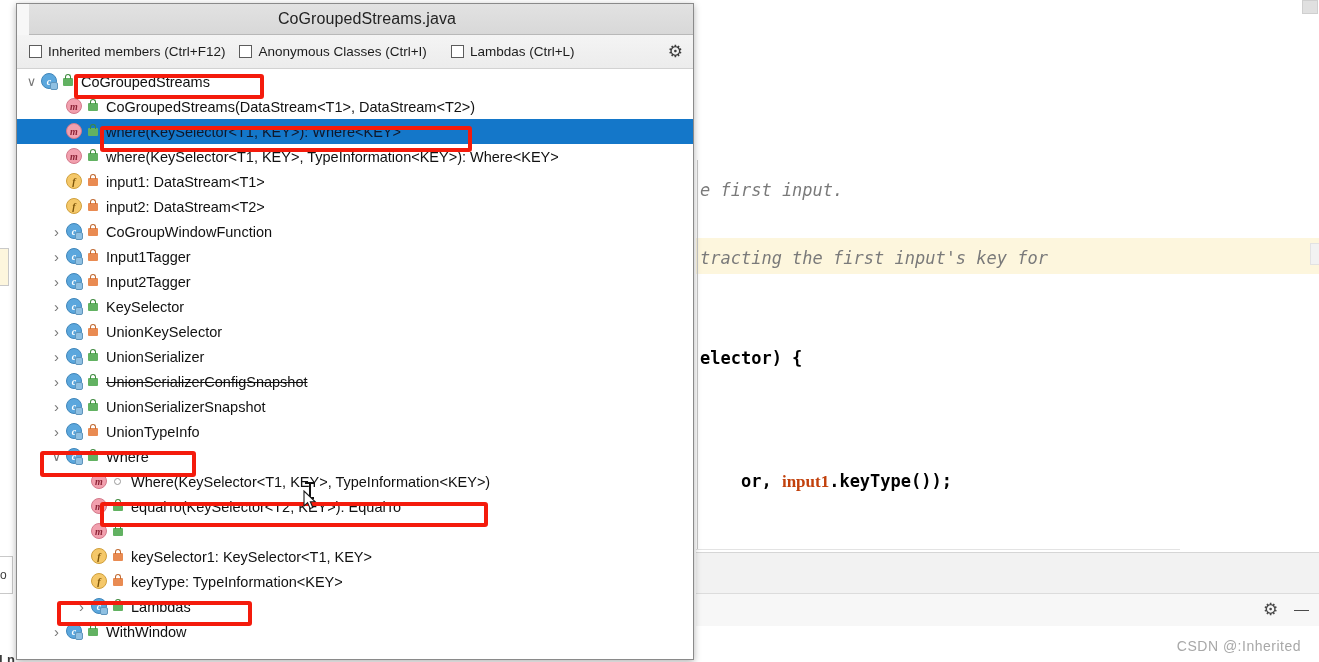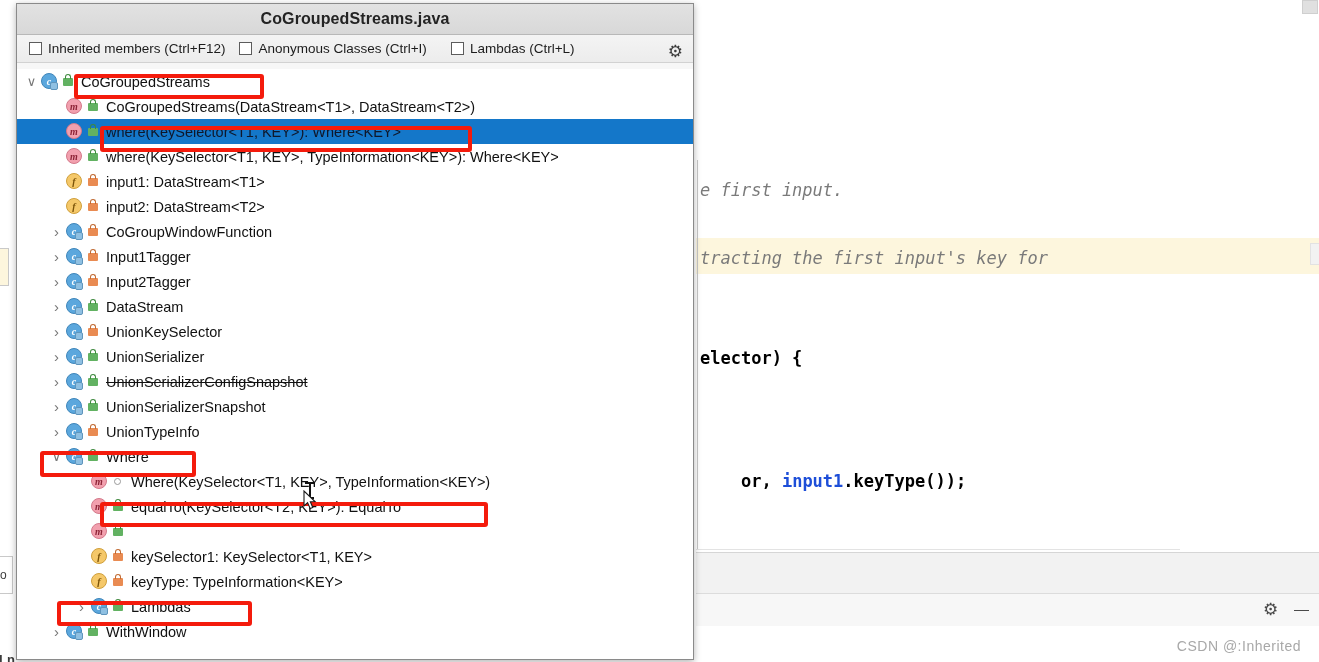--- a/index.html
+++ b/index.html
@@ -24,21 +24,21 @@
     width: 1px;
   }
   .editor-code-line {
     position: absolute;
     font-family: "DejaVu Sans Mono", monospace;
     font-size: 17px;
     white-space: pre;
     color: #2b2b2b;
   }
   .ed-comment { color: #7a7a7a; font-style: italic; }
-  .ed-ident { color: #1d4ed8; font-weight: bold; }
+  .ed-ident { color: #c2410c; font-weight: bold; font-family: Liberation Serif, serif; }
   .ed-plain { color: #000000; font-weight: bold; }
 
   .editor-highlight-band {
     position: absolute;
     background: #fdf6dd;
   }
   .editor-hsep {
     position: absolute;
     background: #e3e3e3;
     height: 1px;
@@ -89,35 +89,35 @@
     position: absolute;
     left: 16px; top: 3px;
     width: 678px; height: 657px;
     background: #f7f7f7;
     border: 1px solid #8a8a8a;
     box-shadow: 0 2px 7px rgba(0,0,0,0.30);
     box-sizing: border-box;
     overflow: hidden;
   }
   #popup-titlebar {
-    position: absolute; left: 0; top: 0;
+    position: absolute; left: 12px; top: 0;
     width: 100%; height: 31px;
     background: linear-gradient(#e2e2e2, #d8d8d8);
     border-bottom: 1px solid #b8b8b8;
     box-sizing: border-box;
-    display: flex; align-items: center; justify-content: center; font-weight: bold;
+    display: flex; align-items: center; justify-content: center;
   }
   #popup-title {
     font-size: 16px;
     color: #232323;
     letter-spacing: 0.1px;
   }
   #popup-toolbar {
     position: absolute; left: 0; top: 31px;
-    width: 100%; height: 28px;
+    width: 100%; height: 34px;
     background: linear-gradient(#f4f4f4, #ececec);
     border-bottom: 1px solid #d2d2d2;
     box-sizing: border-box;
     display: flex; align-items: center;
   }
   .toolbar-check {
     display: flex; align-items: center;
     margin-left: 14px;
     cursor: default;
   }
@@ -452,21 +452,21 @@
         <span class="row-label">Input2Tagger</span>
       </div>
       <div class="tree-row" style="padding-left: 31px;">
         <span class="twisty" style="font-size: 15px;">›</span>
         <span class="node-icon ic-class">
           <span class="circ">c</span>
         </span>
         <span class="badge badge-public">
           <span class="badge-lock"></span>
         </span>
-        <span class="row-label">DataStream</span>
+        <span class="row-label">KeySelector</span>
       </div>
       <div class="tree-row" style="padding-left: 31px;">
         <span class="twisty" style="font-size: 15px;">›</span>
         <span class="node-icon ic-class">
           <span class="circ">c</span>
         </span>
         <span class="badge badge-private">
           <span class="badge-lock"></span>
         </span>
         <span class="row-label">UnionKeySelector</span>

